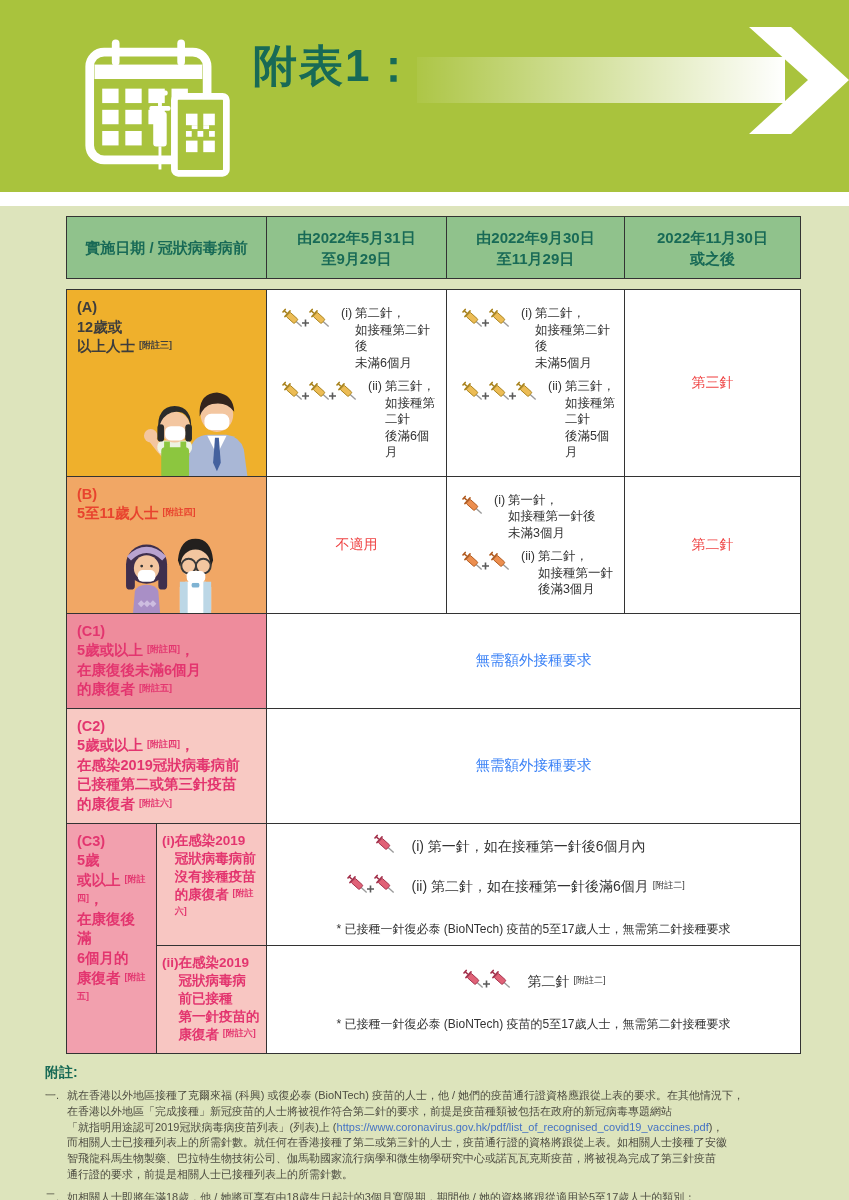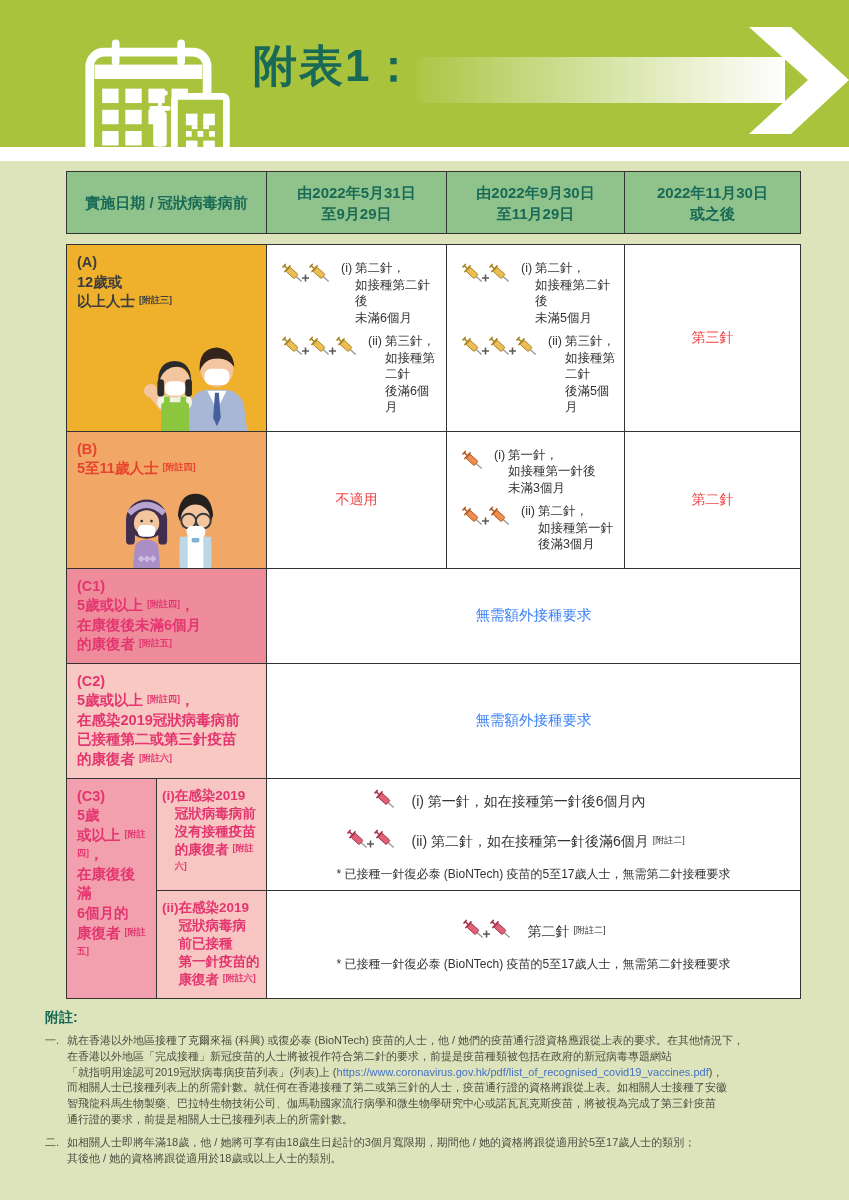--- a/index.html
+++ b/index.html
@@ -2,21 +2,21 @@
 <html style="--band: #a9c33d; --teal: #186a56; --page_bg: #dde4bc; --head_cell: #90c28c; --row_a: #efb02c; --row_b: #f1a765; --row_b_text: #e8432e; --c1: #ee8c9c; --c2: #f8c9c3; --c3: #f2a0ae; --c3sub: #f8c6c2; --pink_text: #e3356f; --border: #333333; --link: #4472c4; --note_text: #4e4d42; --version_green: #35804e;"><head>
 <meta charset="utf-8">
 <style>
   html,body{margin:0;padding:0;}
   body{
     width:849px;height:1200px;position:relative;overflow:hidden;
     background:var(--page_bg,#dde4bc);
     font-family:"Liberation Sans","DejaVu Sans",sans-serif;
   }
   
-  .band{position:relative;height:147px;background:var(--band,#a9c33d);overflow:hidden;}
+  .band{position:relative;height:192px;background:var(--band,#a9c33d);overflow:hidden;}
   .cal-icon{position:absolute;left:82px;top:32px;}
   .arrowgfx{position:absolute;right:0;top:26px;z-index:0;}
   .titlebox{position:absolute;left:253px;top:42px;z-index:1;color:var(--teal,#186a56);}
   .t1{font-size:44px;font-weight:bold;letter-spacing:2px;line-height:1.1;}
   .t2{font-size:44px;font-weight:bold;letter-spacing:1px;line-height:1.1;margin-top:10px;}
   .tnote{font-size:13px;font-weight:bold;color:#3e3e3e;vertical-align:26px;letter-spacing:0;margin-left:2px;}
   .wstrip{height:14px;background:#fff;}
   
   .content{padding:10px 0 0 66px;}
   table{border-collapse:collapse;table-layout:fixed;width:734px;}
@@ -43,21 +43,21 @@
   .etx{display:flex;gap:3px;font-size:12.5px;line-height:1.32;color:#333;}
   .syr{flex:none;margin-top:1px;}
   .ctr{text-align:center;font-size:14px;color:#ef4444;}
   .merged{text-align:center;font-size:14.5px;color:#3b82f6;}
   .c3wrap{display:flex;flex-direction:column;align-items:center;gap:8px;padding:6px 2px;}
   .c3ent{display:flex;align-items:center;}
   .c3ent .ic{width:96px;display:flex;justify-content:flex-end;padding-right:12px;flex:none;}
   .c3ent .tx{width:352px;text-align:left;font-size:14px;color:#333;}
   .c3ent2{display:flex;align-items:center;gap:12px;}
   .c3ent2 .tx{font-size:14px;color:#333;}
-  .c3note{font-size:12px;color:#333;text-align:center;}
+  .c3note{font-size:12px;color:#333;text-align:center;margin-top:10px;}
   
   .notes{margin:10px 0 0 45px;width:780px;}
   .nh{color:var(--teal,#186a56);font-weight:bold;font-size:14px;margin-bottom:6px;}
   .note{display:flex;margin-bottom:7px;color:var(--note_text,#4e4d42);font-size:11px;line-height:1.45;}
   .nn{width:22px;flex:none;}
   .nt{white-space:pre-line;}
   .lnk{color:var(--link,#4472c4);text-decoration:none;word-break:break-all;}
 </style>
 </head>
 <body>

